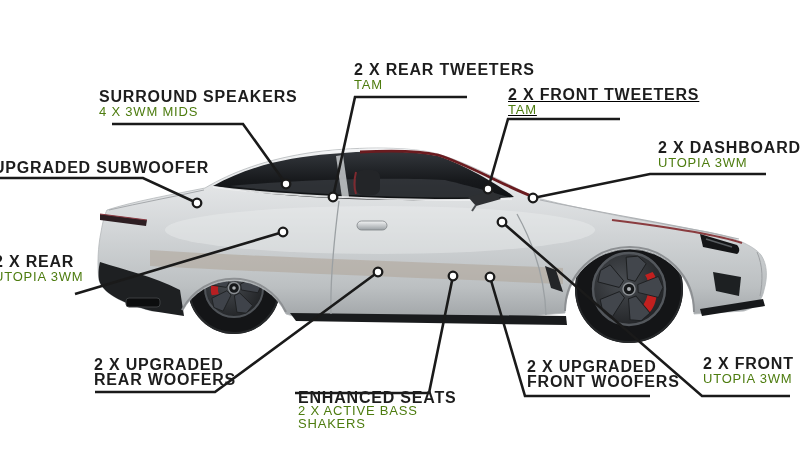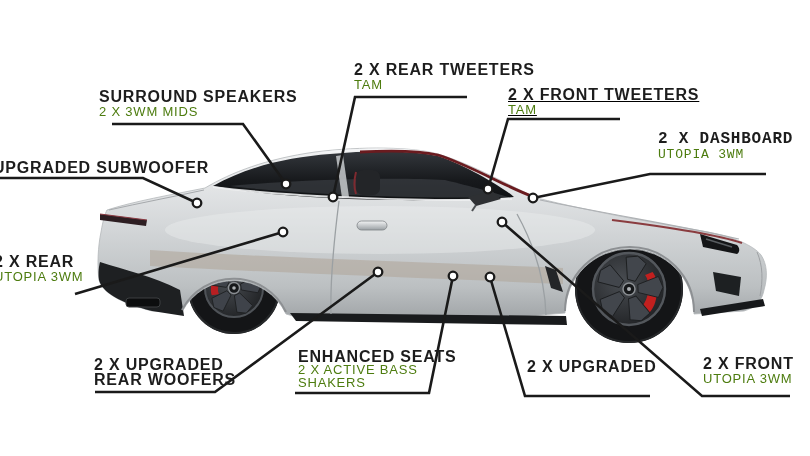--- a/index.html
+++ b/index.html
@@ -1,21 +1,21 @@
 <!DOCTYPE html>
 <html><head>
 <meta charset="utf-8">
 <style>
   html,body{margin:0;padding:0;background:#fff;}
   #stage{position:relative;width:810px;height:456px;background:#ffffff;overflow:hidden;
          font-family:"Liberation Sans", sans-serif;}
   .callout{position:absolute;white-space:nowrap;line-height:15px;letter-spacing:.8px;}
   .co-t{font-weight:bold;font-size:16px;color:#1d1d1d;}
   .co-s{font-weight:normal;font-size:13px;color:#4d7c0f;}
-  .tight{line-height:13px;}
+  .tight{line-height:13px;margin-top:41px;}
   svg{position:absolute;left:0;top:0;}
 </style>
 </head>
 <body>
 
 <div id="stage">
 
   <svg width="810" height="456" viewBox="0 0 810 456">
     <defs>
       <linearGradient id="bodyGrad" x1="0" y1="0" x2="0" y2="1">
@@ -177,34 +177,34 @@
       <circle cx="283" cy="232" r="4.3"></circle>
       <circle cx="378" cy="272" r="4.3"></circle>
       <circle cx="453" cy="276" r="4.3"></circle>
       <circle cx="490" cy="277" r="4.3"></circle>
       <circle cx="502" cy="222" r="4.3"></circle>
     </g>
   </svg>
 
   <div class="callout" style="left:99px;top:89px;">
     <div class="co-t">SURROUND SPEAKERS</div>
-    <div class="co-s">2 X 3WM MIDS</div>
+    <div class="co-s">4 X 3WM MIDS</div>
   </div>
 
   <div class="callout" style="left:354px;top:62px;">
     <div class="co-t">2 X REAR TWEETERS</div>
     <div class="co-s">TAM</div>
   </div>
 
   <div class="callout" style="left:508px;top:87px;text-decoration:underline;">
     <div class="co-t">2 X FRONT TWEETERS</div>
     <div class="co-s">TAM</div>
   </div>
 
-  <div class="callout" style="left:658px;top:132px;font-family:Liberation Mono, monospace;">
+  <div class="callout" style="left:658px;top:140px;">
     <div class="co-t">2 X DASHBOARD</div>
     <div class="co-s">UTOPIA 3WM</div>
   </div>
 
   <div class="callout" style="left:-7px;top:160px;">
     <div class="co-t">UPGRADED SUBWOOFER</div>
   </div>
 
   <div class="callout" style="left:-6px;top:254px;">
     <div class="co-t">2 X REAR</div>
@@ -217,20 +217,21 @@
   </div>
 
   <div class="callout tight" style="left:298px;top:350px;">
     <div class="co-t">ENHANCED SEATS</div>
     <div class="co-s">2 X ACTIVE BASS</div>
     <div class="co-s">SHAKERS</div>
   </div>
 
   <div class="callout" style="left:527px;top:359px;">
     <div class="co-t">2 X UPGRADED</div>
+    <div class="co-t">FRONT WOOFERS</div>
   </div>
 
   <div class="callout" style="left:703px;top:356px;">
     <div class="co-t">2 X FRONT</div>
     <div class="co-s">UTOPIA 3WM</div>
   </div>
 
 </div>
 
 </body></html>

